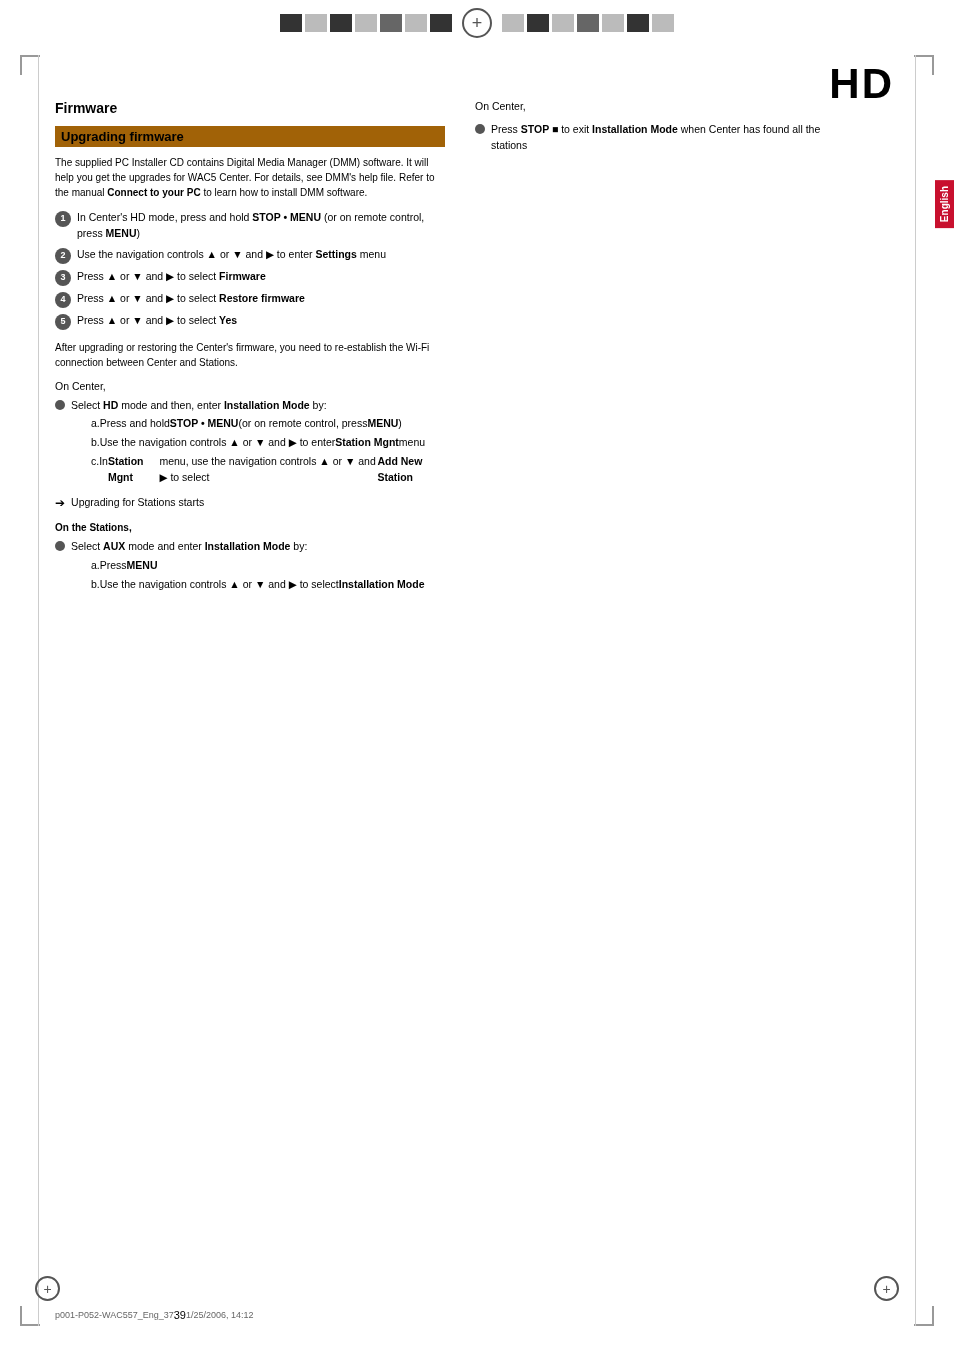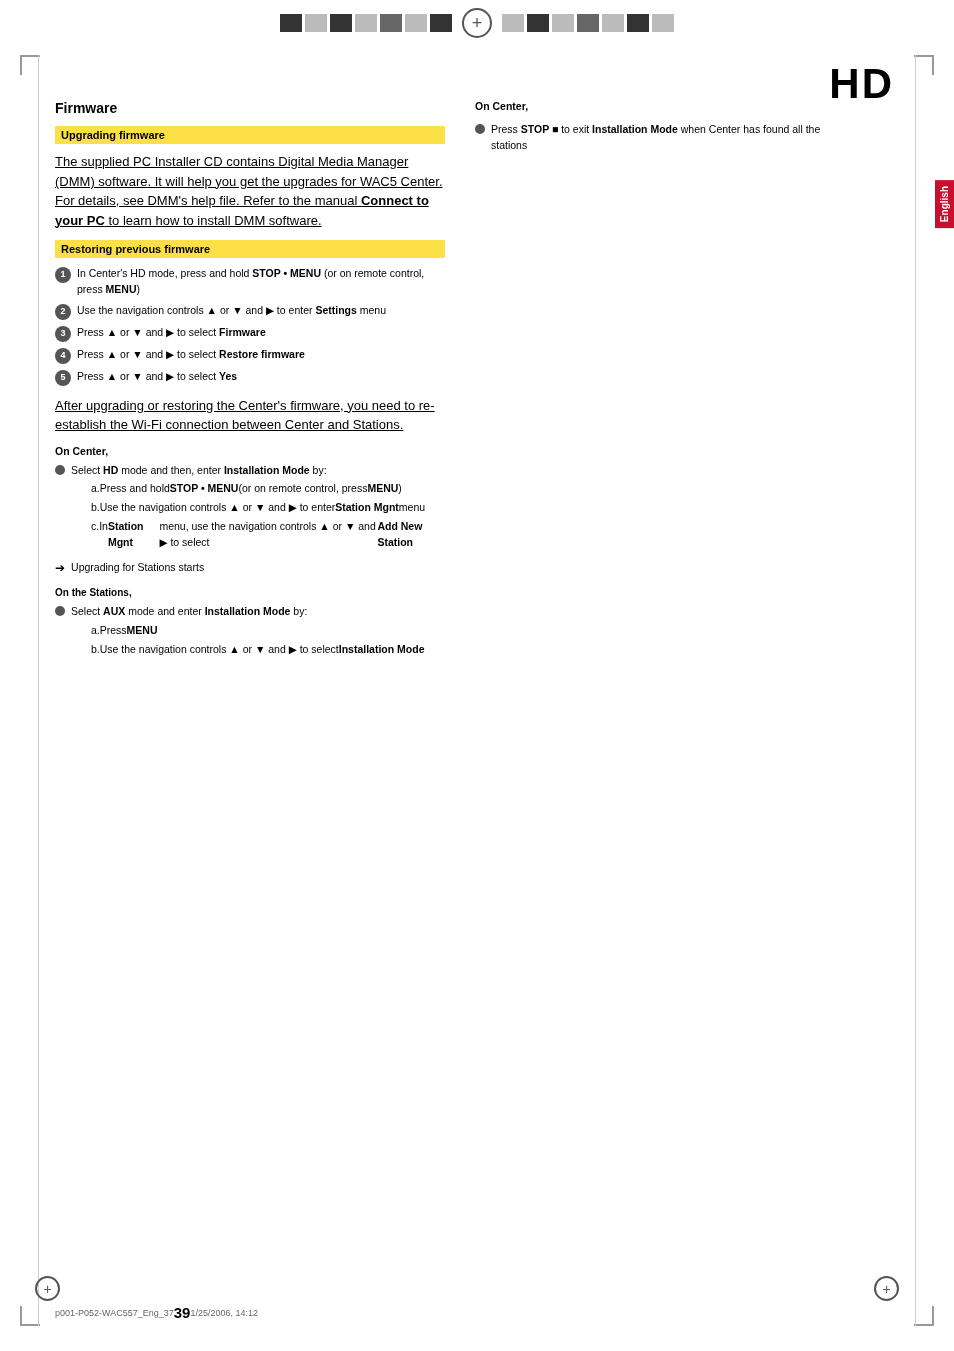--- a/index.html
+++ b/index.html
@@ -101,34 +101,33 @@
     }
 
     .section-title {
       font-size: 14px;
       font-weight: bold;
       margin-bottom: 10px;
       color: #000;
     }
 
     .subsection-header {
-      background: #fde047;
+      background: #a16207;
       padding: 3px 6px;
       font-weight: bold;
-      font-size: 11px;
+      font-size: 13px;
       margin-bottom: 8px;
       margin-top: 4px;
     }
 
     .body-text {
-      font-size: 13px;
+      font-size: 10px;
       line-height: 1.5;
       margin-bottom: 10px;
       color: #000;
-      text-decoration: underline;
     }
 
     .body-text b { font-weight: bold; }
 
     .numbered-list {
       list-style: none;
       padding-left: 0;
       margin-bottom: 10px;
     }
 
@@ -199,21 +198,21 @@
       margin-bottom: 5px;
       font-size: 10.5px;
     }
 
     .arrow-sym {
       margin-right: 6px;
       font-size: 12px;
     }
 
     .on-center-label {
-      font-weight: bold;
+      font-weight: normal;
       font-size: 10.5px;
       margin-bottom: 6px;
     }
 
     .on-stations-label {
       font-weight: bold;
       font-size: 10px;
       margin-bottom: 6px;
       margin-top: 12px;
     }
@@ -256,23 +255,23 @@
       right: 0;
       display: flex;
       justify-content: flex-start;
       align-items: center;
       padding: 0 55px;
       font-size: 9px;
       color: #666;
     }
 
     .page-number {
-      font-size: 15px;
+      font-size: 11px;
       color: #000;
-      font-weight: bold;
+      font-weight: normal;
     }
 
     
     .corner-tl, .corner-tr, .corner-bl, .corner-br {
       position: absolute;
       width: 20px;
       height: 20px;
     }
     .corner-tl { top: 55px; left: 20px; border-top: 2px solid #999; border-left: 2px solid #999; }
     .corner-tr { top: 55px; right: 20px; border-top: 2px solid #999; border-right: 2px solid #999; }
@@ -338,21 +337,20 @@
   <div class="left-column">
 
     <div class="section-title">Firmware</div>
 
     <div class="subsection-header">Upgrading firmware</div>
 
     <div class="body-text">
       <span>The supplied PC Installer CD contains Digital Media Manager (DMM) software.  It will help you get the upgrades for WAC5 Center. For details, see DMM's help file. Refer to the manual </span><b>Connect to your PC</b><span> to learn how to install DMM software.</span>
     </div>
 
-    <div class="subsection-header">Restoring previous firmware</div>
 
 
     <ul class="numbered-list">
       <li>
         <span class="num-circle">1</span>
         <span>In Center's HD mode, press and hold <b>STOP • MENU</b> (or on remote control, press <b>MENU</b>)</span>
       </li>
       <li>
         <span class="num-circle">2</span>
         <span>Use the navigation controls ▲ or ▼ and ▶ to enter <b>Settings</b> menu</span>

